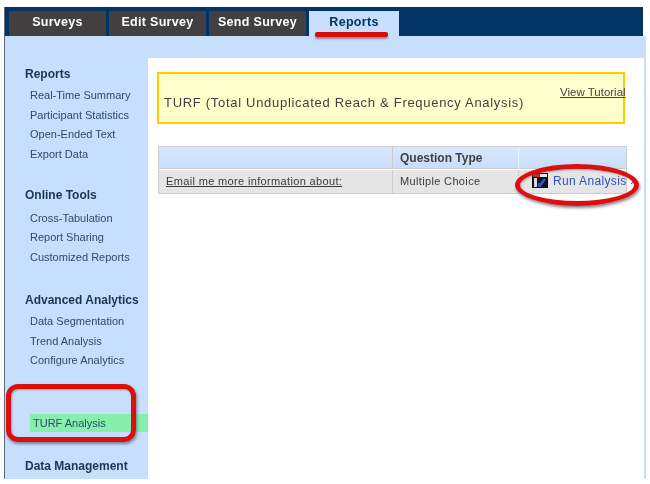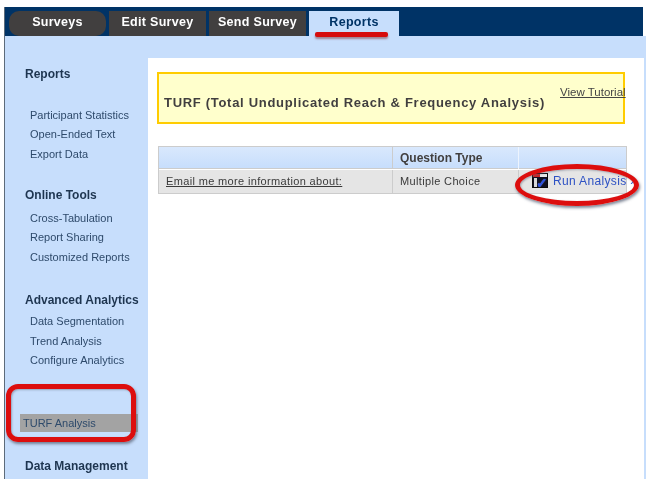--- a/index.html
+++ b/index.html
@@ -6,24 +6,24 @@
   body { width:650px; height:484px; background:#ffffff; font-family:"Liberation Sans", sans-serif; }
   .page { position:relative; width:650px; height:484px; background:#ffffff; overflow:hidden; }
   .navbar { position:absolute; left:4px; top:7px; width:639px; height:29px; background:#003366; border-left:1px solid #5d6b7a; }
   .body-bg { position:absolute; left:4px; top:36px; width:642px; height:443px; background:#c7defc; border-left:1px solid #5d6b7a; }
   .main-panel { position:absolute; left:148px; top:58px; width:496px; height:421px; background:#ffffff; }
   .tab { position:absolute; top:4px; height:25px; text-align:center; line-height:23px; font-size:12.5px; letter-spacing:0.3px; font-weight:bold; color:#ffffff; background:#413f3f; }
   .tab.active { background:#c7defc; color:#003366; }
   .sb { position:absolute; height:16px; line-height:16px; white-space:nowrap; }
   .sb-h { left:25px; font-size:12px; font-weight:bold; color:#1e3550; }
   .sb-i { left:30px; font-size:11px; color:#2e4a6b; }
-  .turf-hl { position:absolute; left:20px; top:414px; width:118px; height:18px; background:#a3a3a3; }
+  .turf-hl { position:absolute; left:30px; top:414px; width:118px; height:18px; background:#86efac; }
   .turf-hl .txt { position:absolute; left:3px; top:1px; height:16px; line-height:16px; font-size:11px; color:#2e4a6b; white-space:nowrap; }
   .ybox { position:absolute; left:157px; top:72px; width:468px; height:52px; background:#ffffcc; border:2px solid #ffcc00; }
-  .ytitle { position:absolute; left:164px; top:95px; font-size:13px; letter-spacing:0.7px; font-weight:bold; color:#413f3f; white-space:nowrap; }
+  .ytitle { position:absolute; left:164px; top:95px; font-size:13px; letter-spacing:0.7px; font-weight:normal; color:#413f3f; white-space:nowrap; }
   .ytut { position:absolute; left:544px; top:86px; font-size:11.5px; color:#454545; text-decoration:underline; white-space:nowrap;margin-left:16px; }
   .qtable { position:absolute; left:158px; top:146px; width:469px; height:48px; border:1px solid #cccccc; background:#ffffff; }
   .thead { position:absolute; left:0; top:0; width:467px; height:22px; background:linear-gradient(180deg,#d9e8fd,#c7defc); border-bottom:1px solid #cccccc; }
   .th { position:absolute; top:0; height:22px; line-height:22px; font-size:12px; font-weight:bold; color:#413f3f; padding-left:7px; }
   .vsep { position:absolute; top:0; width:1px; }
   .sep-a { left:233px; height:22px; background:#cccccc; }
   .sep-b { left:359px; height:22px; background:#edf4fe; }
   .trow { position:absolute; left:0; top:23px; width:467px; height:23px; background:#e5e5e5; }
   .sep-c { left:233px; height:23px; background:#cccccc; }
   .sep-d { left:359px; height:23px; background:#cccccc; }
@@ -37,29 +37,30 @@
   .run-link { position:absolute; left:34px; top:0; height:22px; line-height:22px; font-size:12px; color:#2e52c4; white-space:nowrap; }
   .anno-underline { position:absolute; left:315px; top:32px; width:73px; height:5px; background:#d60c0c; border-radius:2px; box-shadow:0 2px 2px rgba(130,60,60,0.55); }
   .anno-rect { position:absolute; left:6px; top:384px; width:130px; height:58px; border:5px solid #dc0e0e; border-radius:12px; box-shadow:1px 2px 3px rgba(95,105,125,0.8), inset 1px 1px 2px rgba(95,105,125,0.5); }
   .anno-ellipse { position:absolute; left:515px; top:164px; width:124px; height:42px; border:5px solid #dc0e0e; border-radius:50%; box-shadow:1px 2px 3px rgba(95,105,125,0.8), inset 1px 1px 2px rgba(95,105,125,0.5); }
 </style>
 </head>
 <body>
 
 <div class="page">
   <div class="navbar">
-    <div class="tab" style="left:4px; width:97px;border-radius:10px;">Surveys</div>
+    <div class="tab" style="left:4px; width:97px;">Surveys</div>
     <div class="tab" style="left:104px; width:97px;">Edit Survey</div>
     <div class="tab" style="left:204px; width:97px;">Send Survey</div>
     <div class="tab active" style="left:304px; width:90px;">Reports</div>
   </div>
   <div class="body-bg"></div>
   <div class="main-panel"></div>
 
   <div class="sb sb-h" style="top:66px;">Reports</div>
+  <div class="sb sb-i" style="top:87px;">Real-Time Summary</div>
   <div class="sb sb-i" style="top:107px;">Participant Statistics</div>
   <div class="sb sb-i" style="top:126px;">Open-Ended Text</div>
   <div class="sb sb-i" style="top:146px;">Export Data</div>
 
   <div class="sb sb-h" style="top:187px;">Online Tools</div>
   <div class="sb sb-i" style="top:210px;">Cross-Tabulation</div>
   <div class="sb sb-i" style="top:229px;">Report Sharing</div>
   <div class="sb sb-i" style="top:249px;">Customized Reports</div>
 
   <div class="sb sb-h" style="top:292px;">Advanced Analytics</div>

